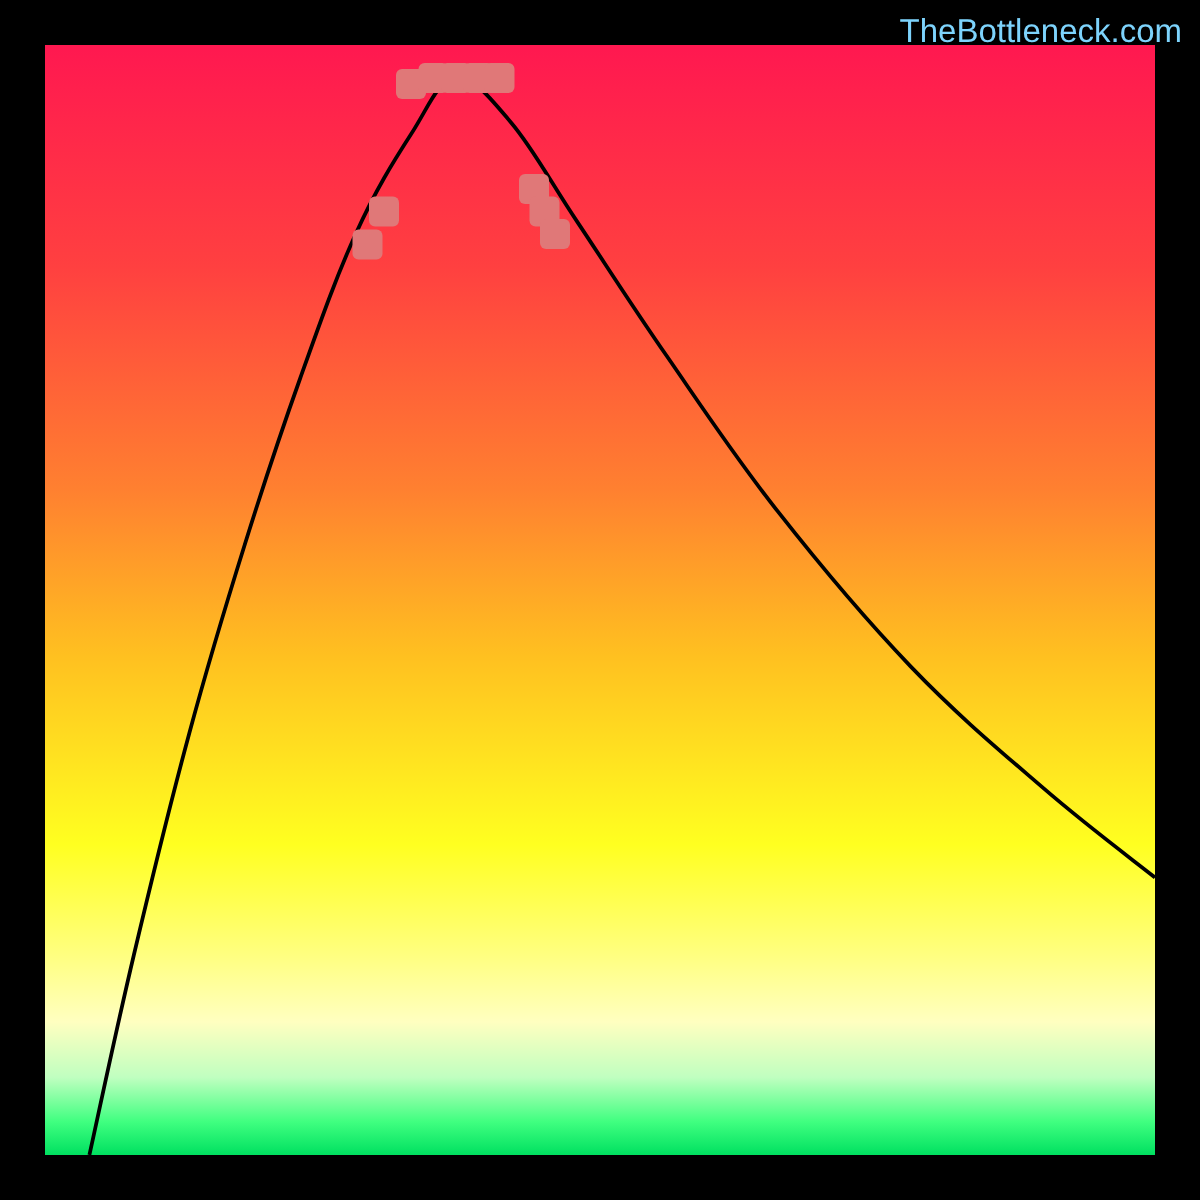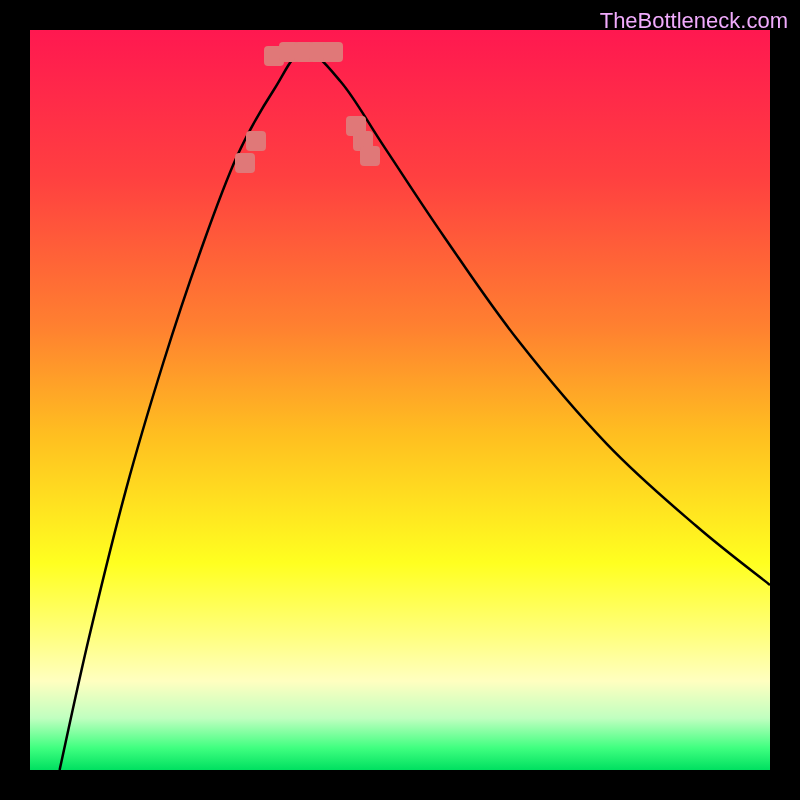--- a/index.html
+++ b/index.html
@@ -11,21 +11,21 @@
       width: 800px;
       height: 800px;
       background: #000;
       position: relative;
       font-family: Arial, sans-serif;
     }
     .watermark {
       position: absolute;
       top: 8px;
       right: 12px;
-      color: #f0abfc;
+      color: #7dd3fc;
       font-size: 22px;
       font-weight: 500;
       z-index: 10;
     }
     .chart-area {
       position: absolute;
       top: 30px;
       left: 30px;
       width: 740px;
       height: 740px;

